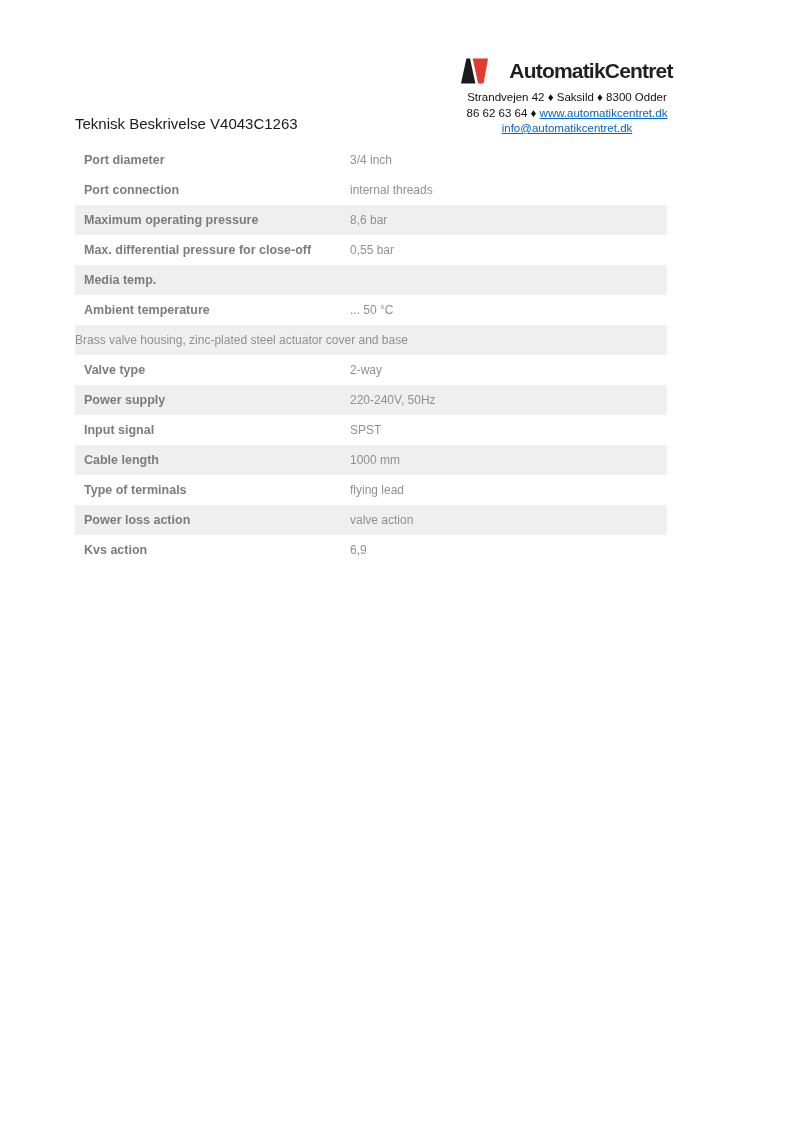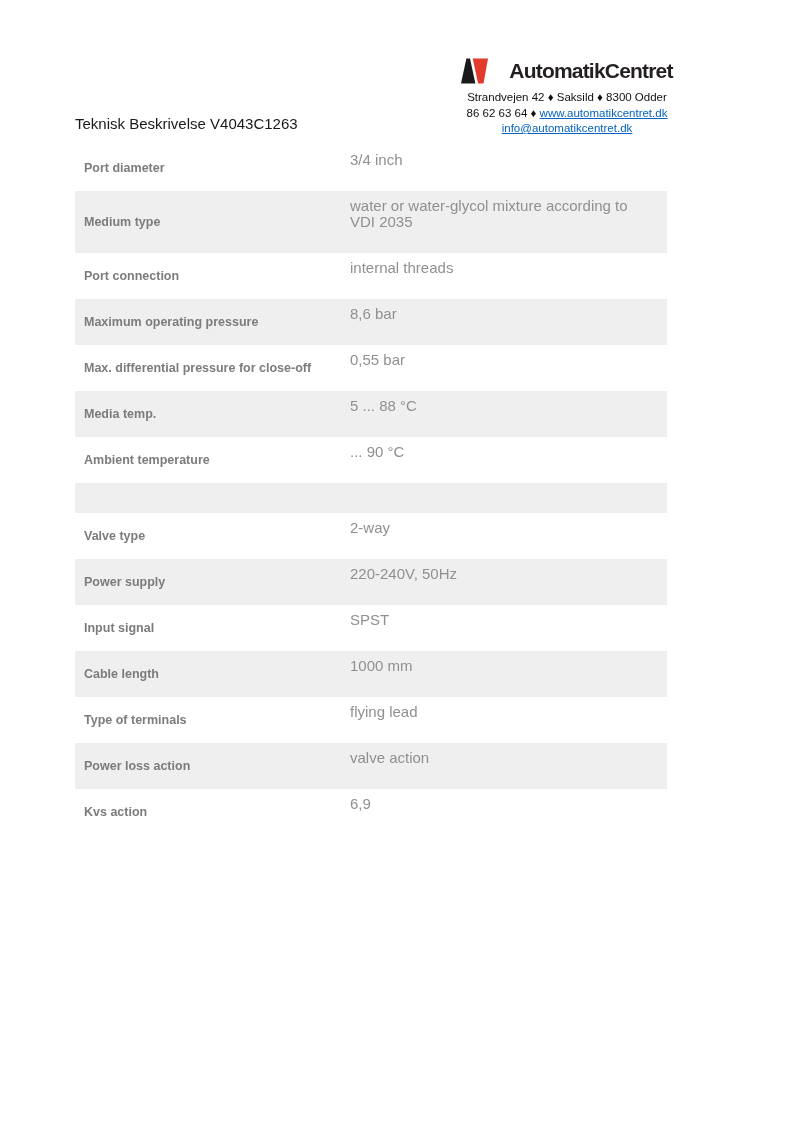--- a/index.html
+++ b/index.html
@@ -88,22 +88,22 @@
     box-sizing: border-box;
     padding: 7px 10px 7px 9px;
     font-size: 12.5px;
     line-height: 16px;
     font-weight: bold;
     color: #7c7c7c;
   }
   .spec-value {
     flex: 1 1 auto;
     box-sizing: border-box;
-    padding: 7px 18px 23px 0;
-    font-size: 15px;
+    padding: 7px 18px 7px 0;
+    font-size: 12px;
     line-height: 16px;
     color: #909090;
   }
 </style>
 </head>
 <body>
 
 <div class="page">
 
   <div class="company-block">
@@ -125,45 +125,41 @@
     </div>
   </div>
 
   <div class="doc-title">Teknisk Beskrivelse V4043C1263</div>
 
   <div class="spec-table" id="spec-table">
       <div class="spec-row">
         <div class="spec-label">Port diameter</div>
         <div class="spec-value">3/4 inch</div>
       </div>
-      <div class="spec-row striped">
-        <div class="spec-label">Medium type</div>
-        <div class="spec-value">water or water-glycol mixture according to VDI 2035</div>
-      </div>
       <div class="spec-row">
         <div class="spec-label">Port connection</div>
         <div class="spec-value">internal threads</div>
       </div>
       <div class="spec-row striped">
         <div class="spec-label">Maximum operating pressure</div>
         <div class="spec-value">8,6 bar</div>
       </div>
       <div class="spec-row">
         <div class="spec-label">Max. differential pressure for close-off</div>
         <div class="spec-value">0,55 bar</div>
       </div>
       <div class="spec-row striped">
         <div class="spec-label">Media temp.</div>
-        <div class="spec-value">5 ... 88 °C</div>
       </div>
       <div class="spec-row">
         <div class="spec-label">Ambient temperature</div>
-        <div class="spec-value">... 90 °C</div>
+        <div class="spec-value">... 50 °C</div>
       </div>
       <div class="spec-row striped">
+        <div class="spec-value">Brass valve housing, zinc-plated steel actuator cover and base</div>
       </div>
       <div class="spec-row">
         <div class="spec-label">Valve type</div>
         <div class="spec-value">2-way</div>
       </div>
       <div class="spec-row striped">
         <div class="spec-label">Power supply</div>
         <div class="spec-value">220-240V, 50Hz</div>
       </div>
       <div class="spec-row">

